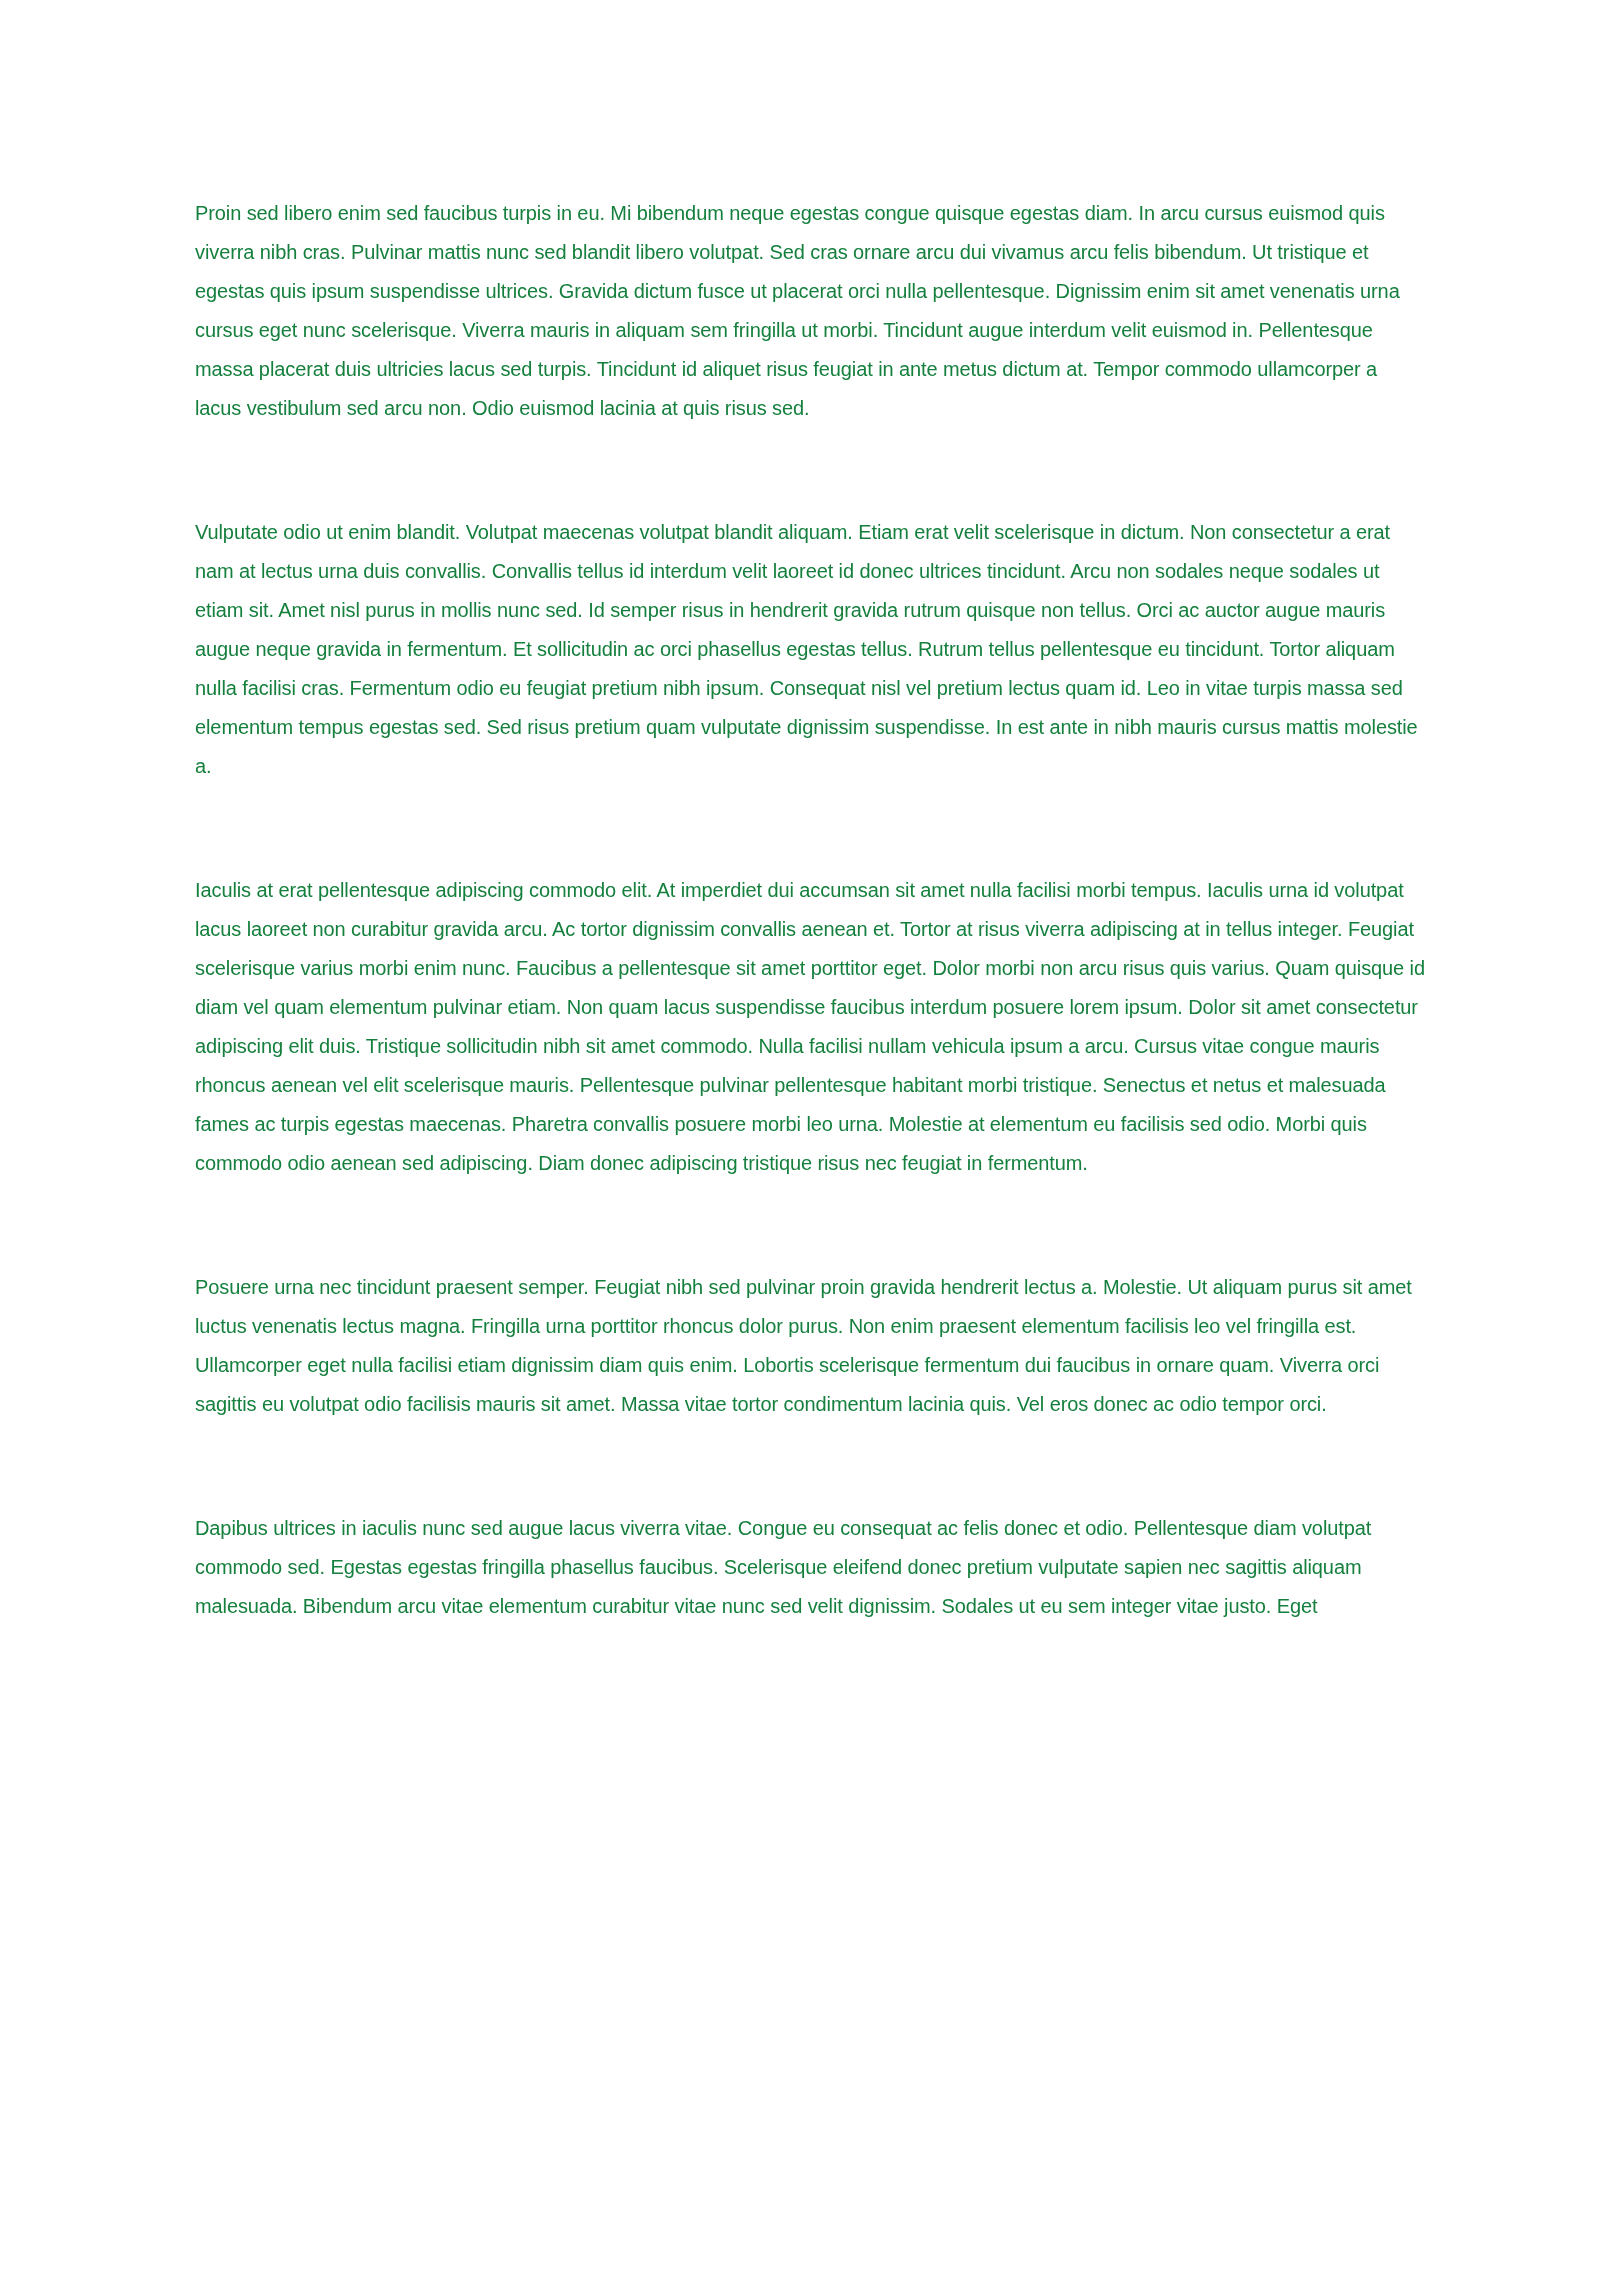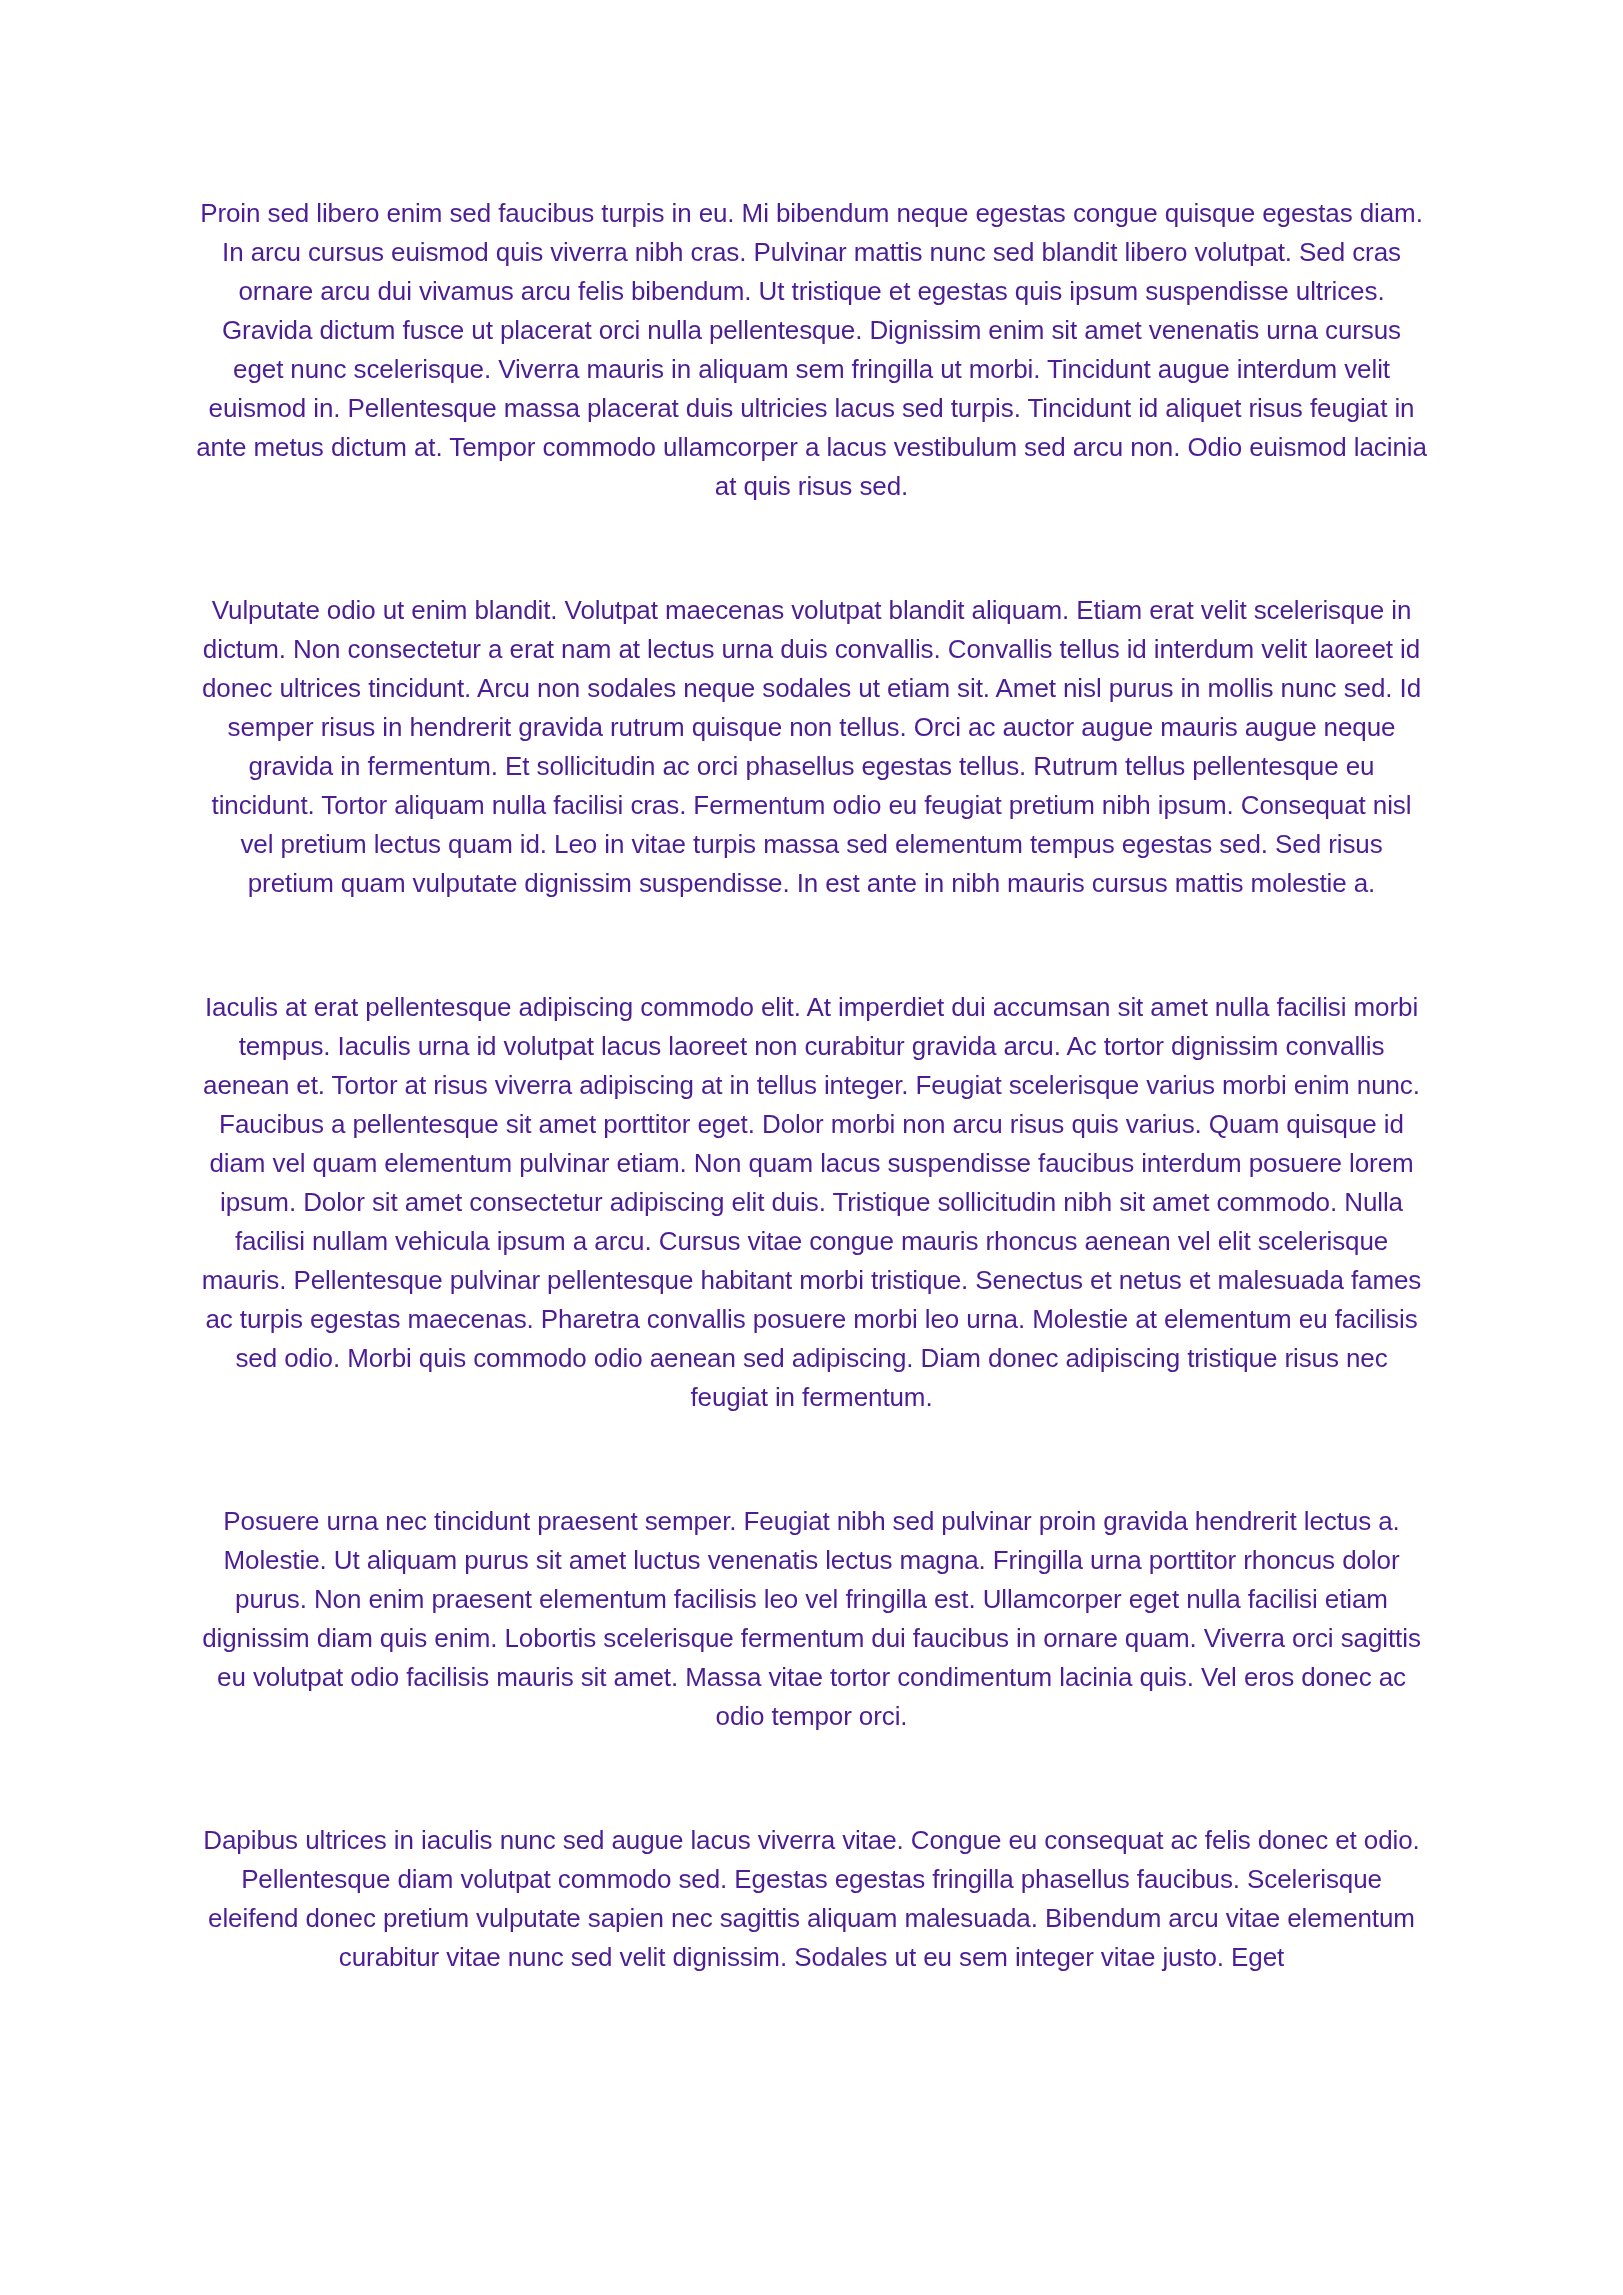--- a/index.html
+++ b/index.html
@@ -19,26 +19,26 @@
     top: 0;
     width: 1623px;
     height: 2295px;
     background: #ffffff;
   }
   .text-block {
     position: absolute;
     left: 195px;
     top: 194px;
     width: 1233px;
-    color: #4c1d95;
+    color: #15803d;
     font-family: "Liberation Sans", sans-serif;
-    font-size: 26px;
+    font-size: 20px;
     line-height: 39px;
     letter-spacing: -0.1px;
-    text-align: center;
+    text-align: left;
   }
   .para {
     margin: 0 0 85px 0;
     padding: 0;
     white-space: normal;
   }
   .para:last-child {
     margin-bottom: 0;
   }
 </style>

